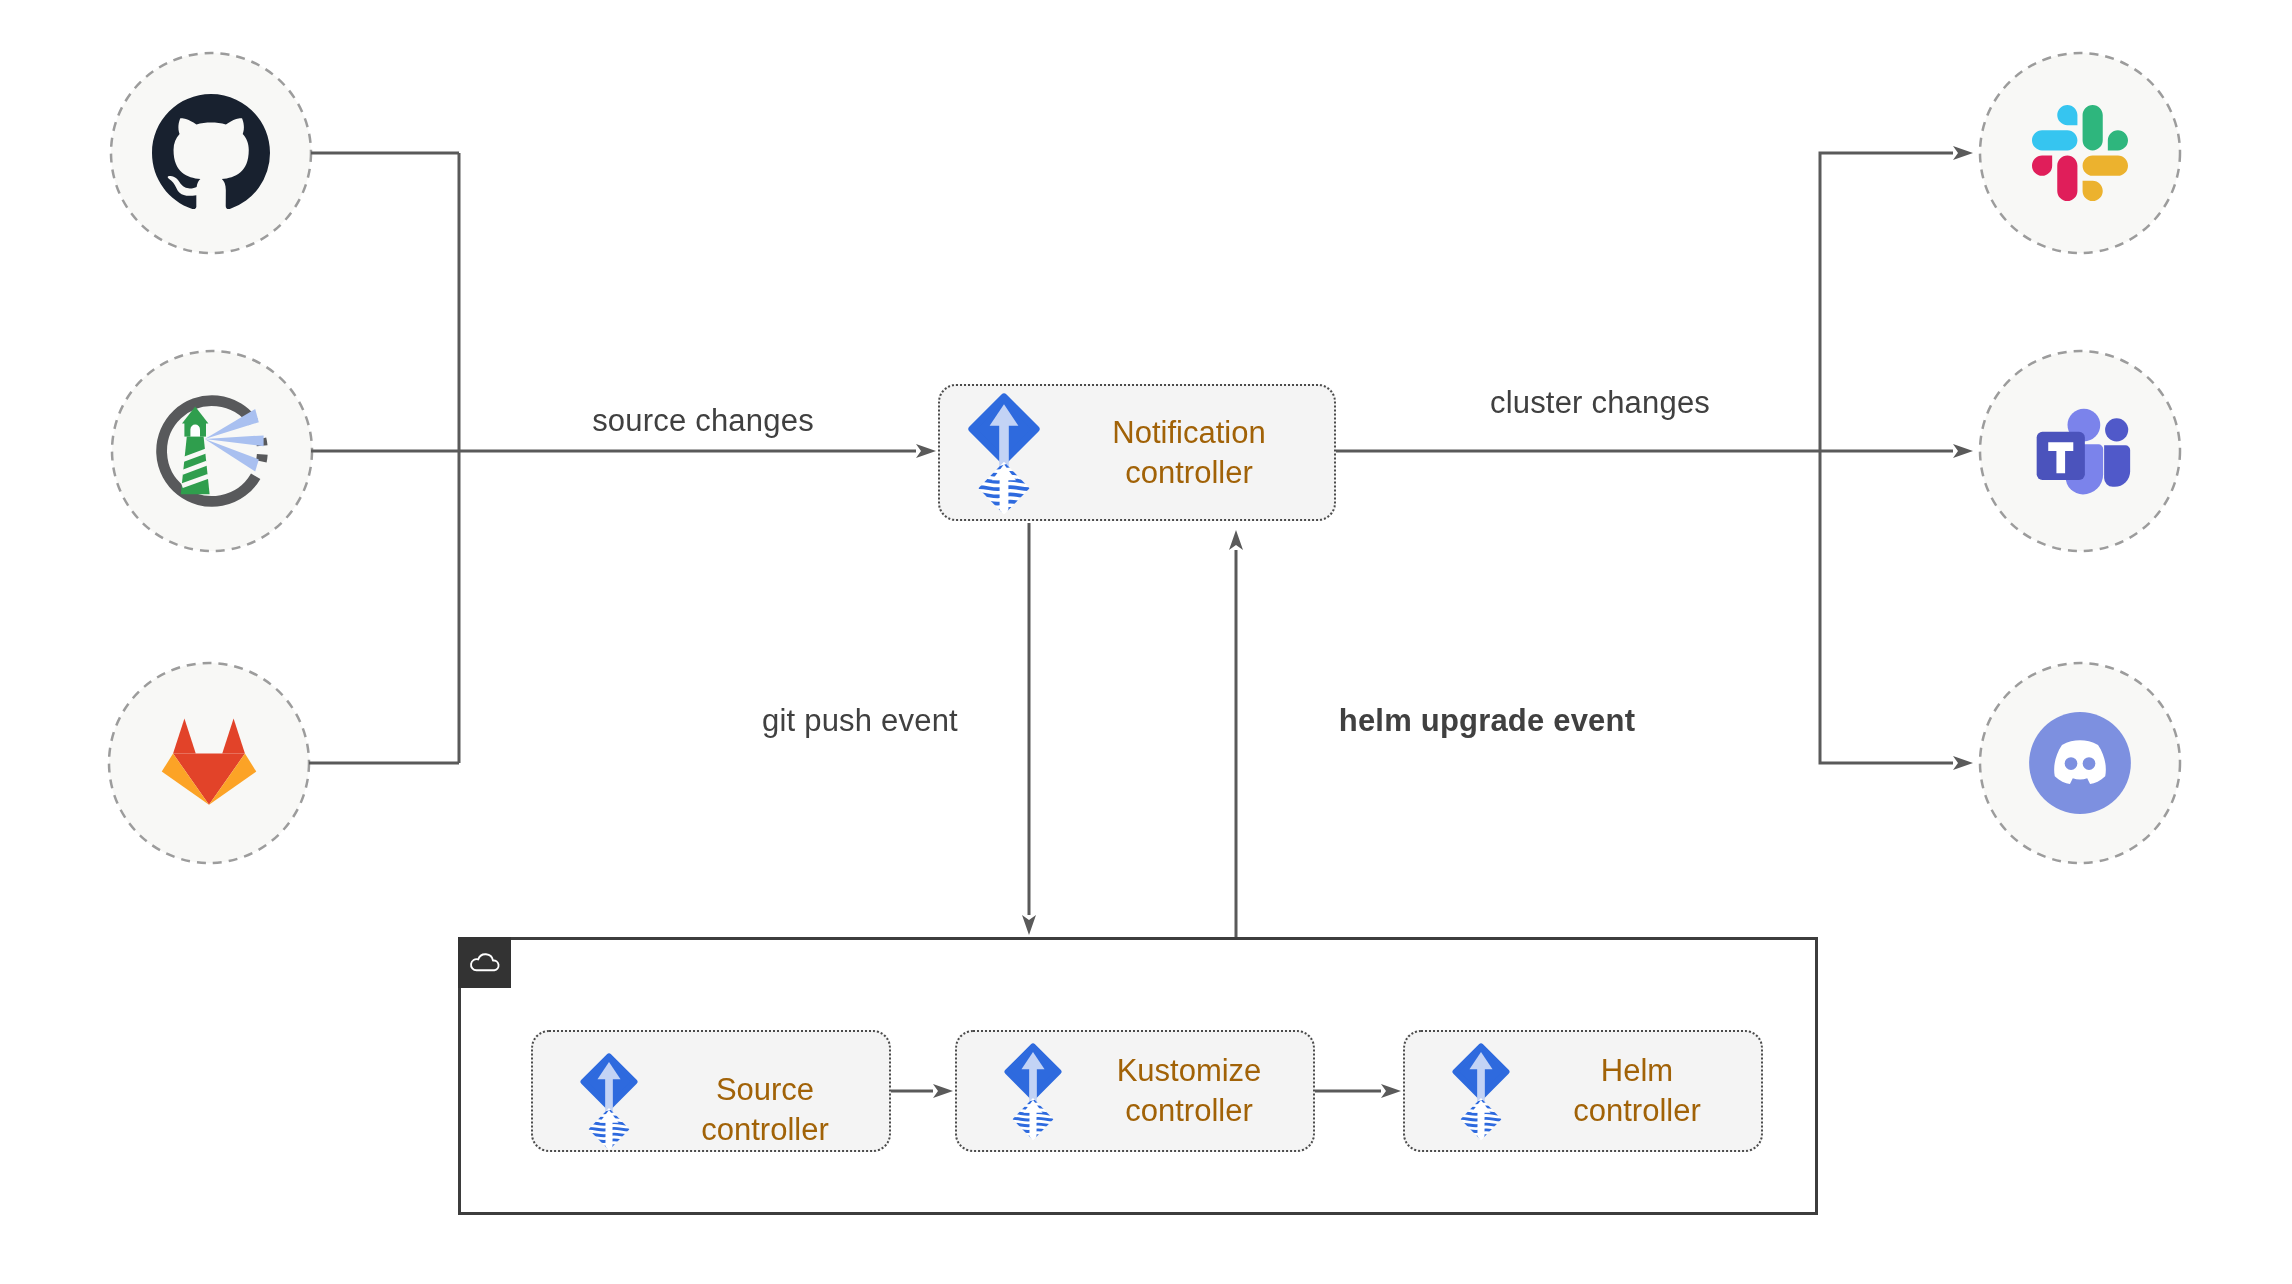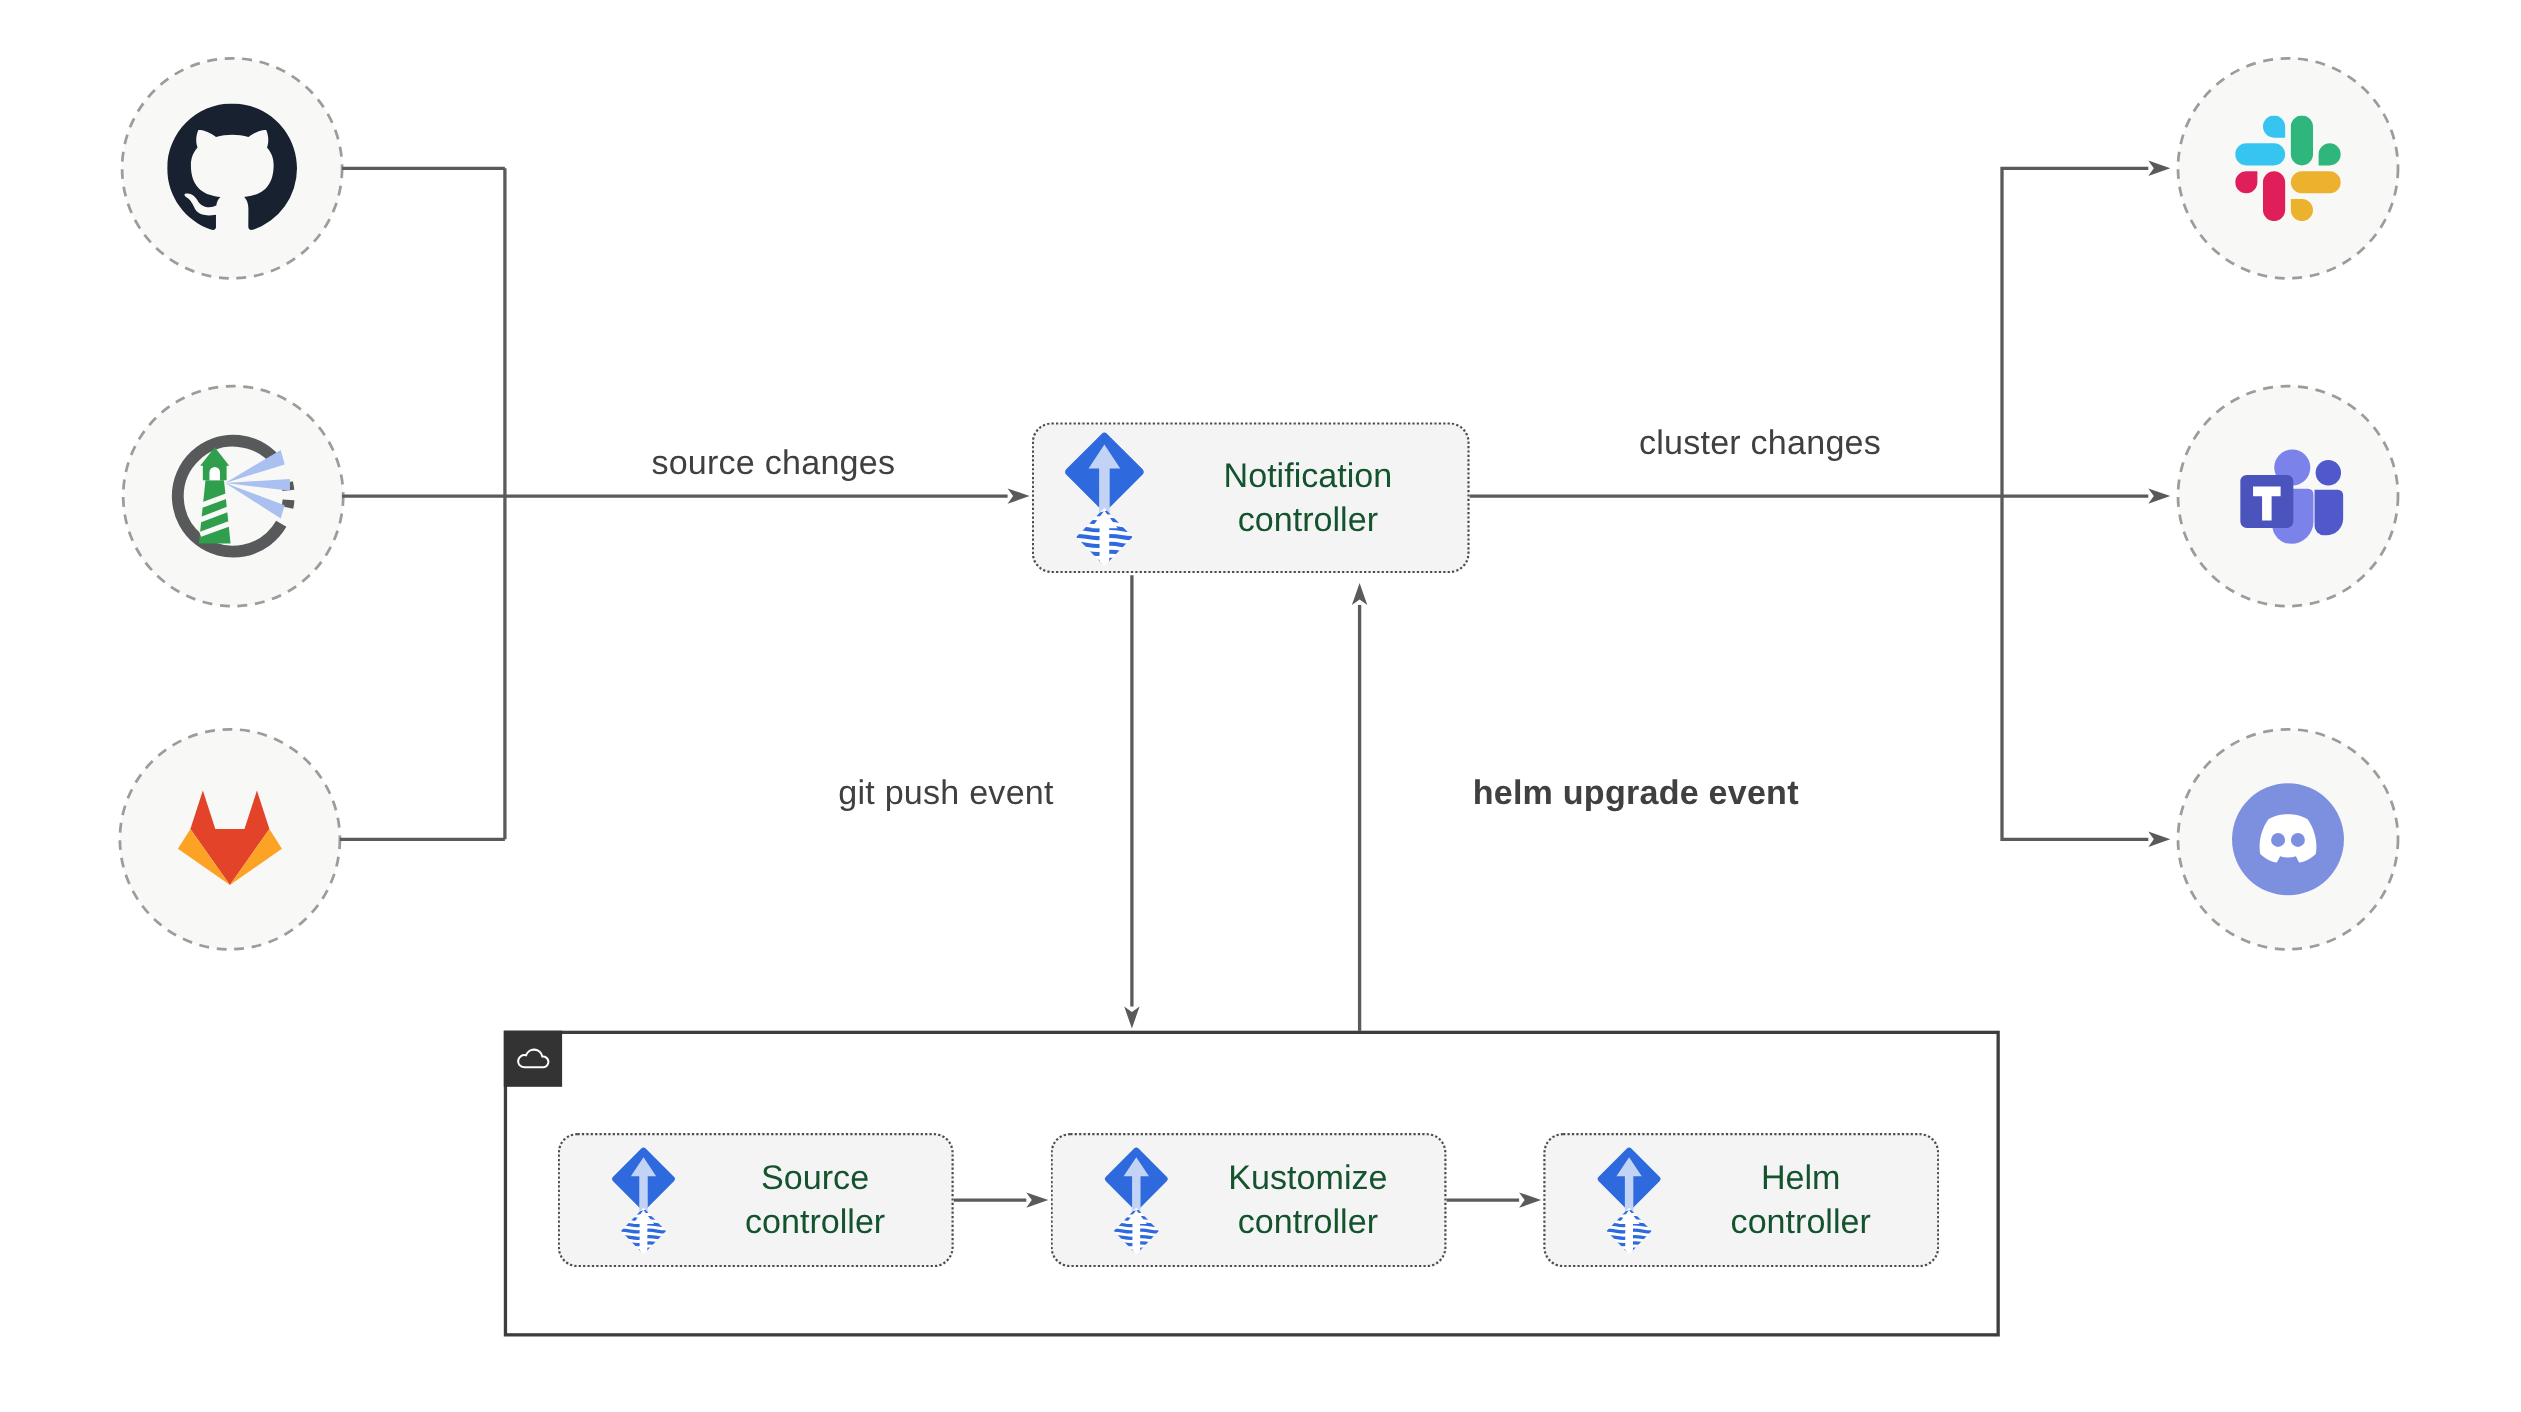--- a/index.html
+++ b/index.html
@@ -11,27 +11,27 @@
   .edge-label{
     position:absolute;transform:translate(-50%,-50%);
     font-size:31px;color:#404040;white-space:nowrap;z-index:4;letter-spacing:.2px;
   }
   .node-box{
     position:absolute;background:#f4f4f4;border:2px dotted #4b4b4b;border-radius:18px;
     display:flex;align-items:center;z-index:3;box-sizing:border-box;
   }
   .node-box .flux{flex:0 0 auto;}
   .node-box .box-text{
-    flex:1 1 auto;text-align:center;font-size:31px;line-height:40px;color:#14532d;
+    flex:1 1 auto;text-align:center;font-size:31px;line-height:40px;color:#a16207;
   }
   #notification-box{left:938px;top:384px;width:398px;height:137px;padding-left:24px;}
   #notification-box .flux{width:80px;height:122px;}
   .ctrl-box{top:1030px;width:360px;height:122px;padding-left:44px;}
   .ctrl-box .flux{width:64px;height:98px;}
-  #source-box{left:507px;}
+  #source-box{left:531px;align-items:flex-end;}
   #kustomize-box{left:955px;}
   #helm-box{left:1403px;}
   #reconcilers{
     position:absolute;left:458px;top:937px;width:1360px;height:278px;
     border:3px solid #3d3d3d;box-sizing:border-box;z-index:2;background:transparent;
   }
   #reconcilers-tab{
     position:absolute;left:-3px;top:-3px;width:53px;height:51px;background:#333333;
     display:flex;align-items:center;justify-content:center;
   }

